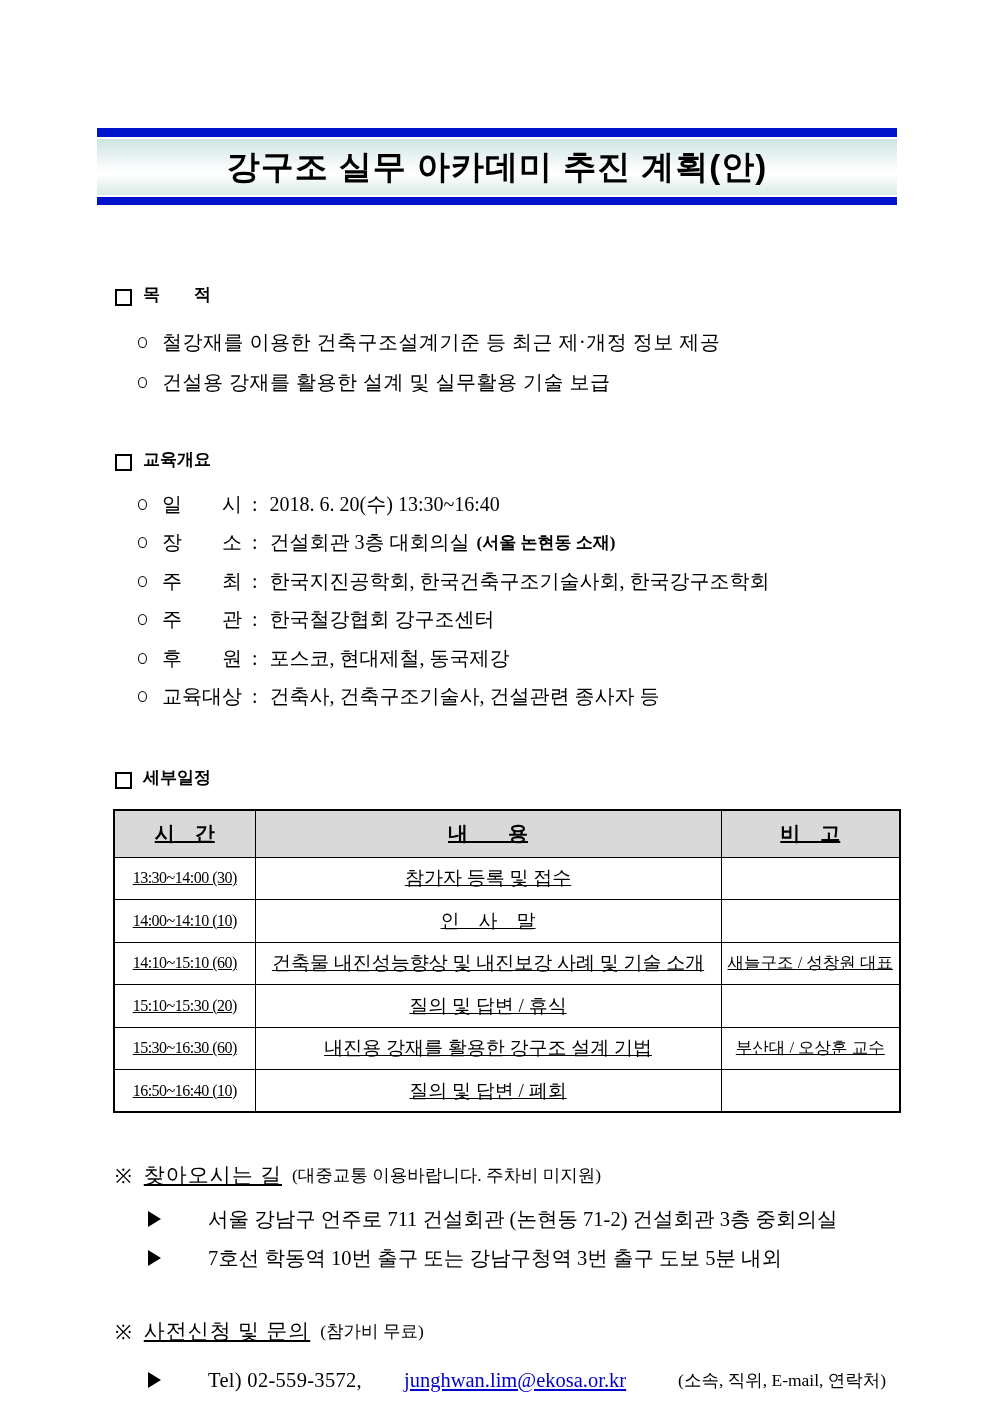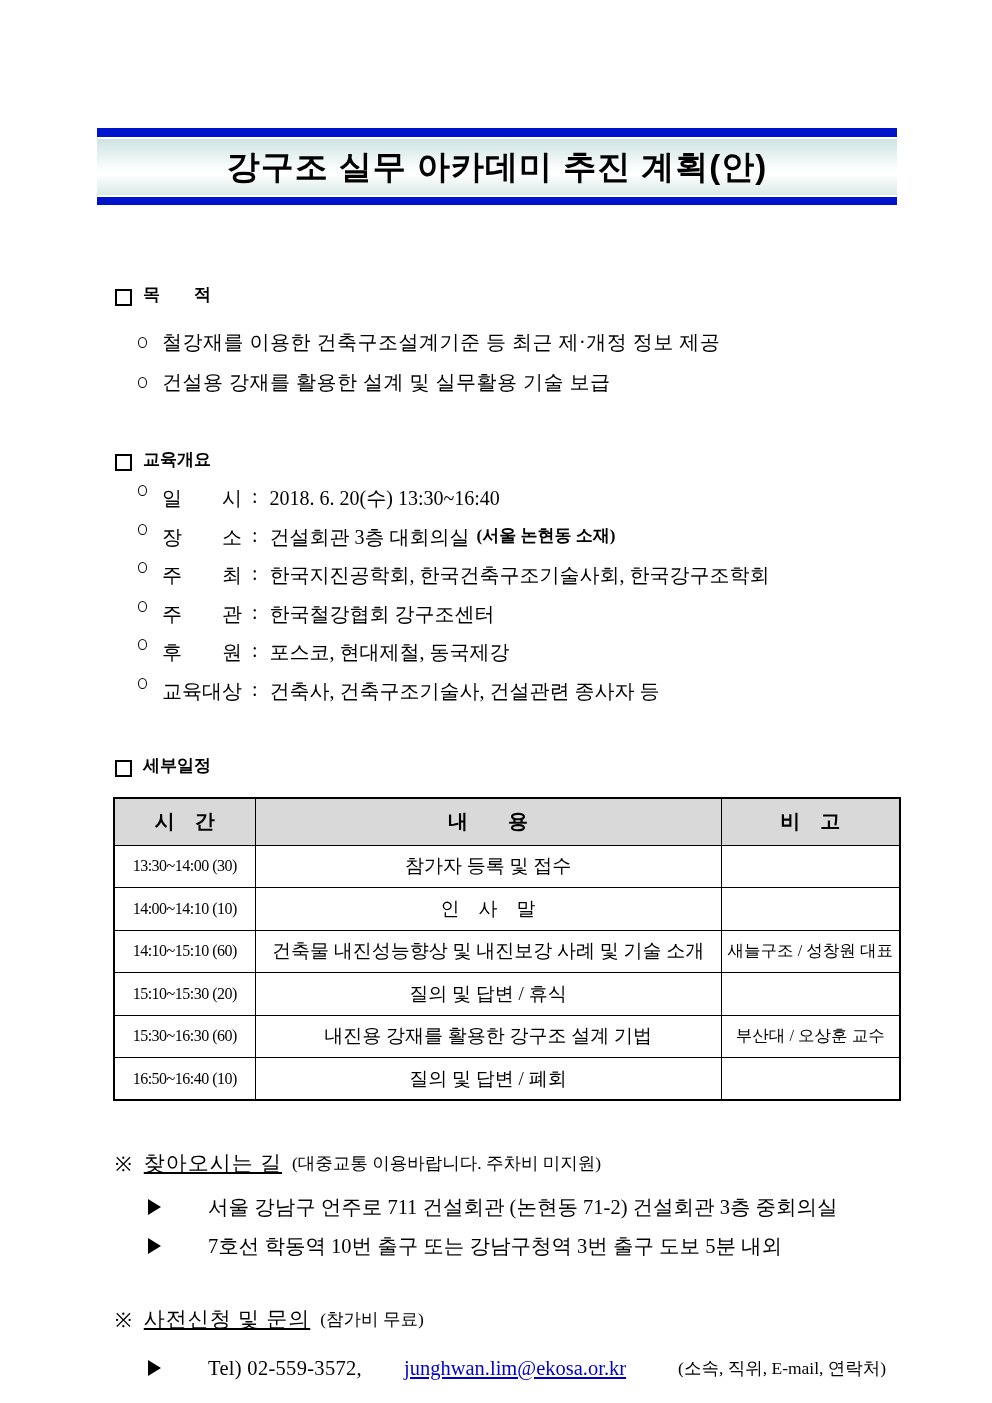--- a/index.html
+++ b/index.html
@@ -72,40 +72,41 @@
     align-items: center;
     height: 40px;
     font-size: 20px;
     letter-spacing: 0.5px;
   }
 
   .overview-heading { margin-top: 46px; }
   .overview-list { margin-top: 14px; margin-left: 138px; }
   .ov-item {
     display: flex;
-    align-items: flex-start;
+    align-items: center;
     height: 38.5px;
     font-size: 20px;
   }
   .ov-label {
     display: inline-block;
     min-width: 84px;
   }
   .ov-colon { margin: 0 12px 0 6px; }
   .ov-note { font-size: 17px; margin-left: 7px; font-weight: bold; }
 
-  .schedule-heading { margin-top: 38px; }
+  .schedule-heading { margin-top: 50px; }
 
   
   table.schedule {
     margin: 20px 0 0 113px;
     width: 786px;
     border-collapse: collapse;
     border: 2px solid #000;
     table-layout: fixed;
+    text-decoration: underline;
   }
   table.schedule td, table.schedule th {
     border: 1px solid #000;
     text-align: center;
     vertical-align: middle;
     overflow: hidden;
     white-space: nowrap;
   }
   table.schedule th {
     background: #d9d9d9;

